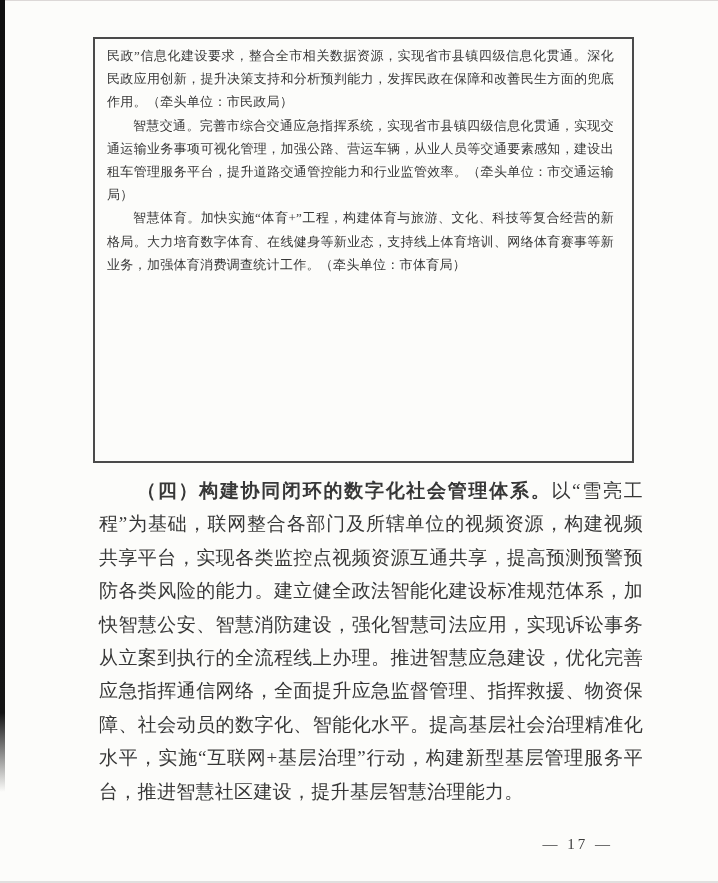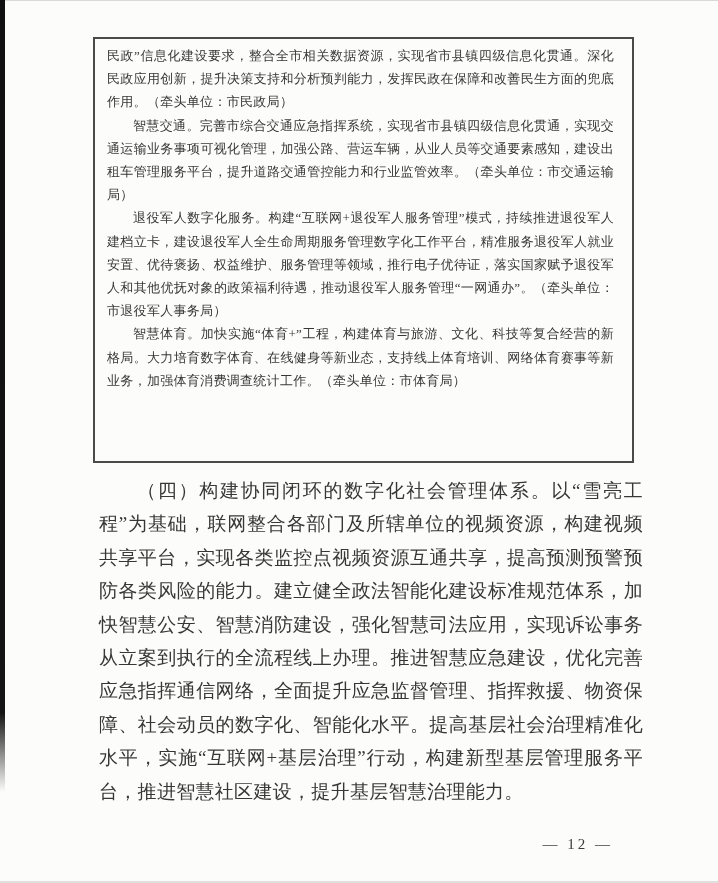--- a/index.html
+++ b/index.html
@@ -68,21 +68,21 @@
   }
   .body-para {
     margin: 0;
     font-size: 19px;
     line-height: 33.4px;
     letter-spacing: 0.3px;
     text-align: justify;
     text-indent: 2em;
   }
   .section-heading {
-    font-weight: 400;
+    font-weight: 700;
     margin-top: 44px;
   }
   
   .page-number {
     position: absolute;
     top: 836px;
     left: 0;
     width: 613px;
     text-align: right;
     font-size: 15px;
@@ -95,23 +95,22 @@
 
 <div class="page">
 
   <div class="scan-edge-top"></div>
   <div class="scan-edge-left"></div>
   <div class="scan-edge-bottom"></div>
 
   <div class="annex-box">
     <p class="box-para no-indent">民政”信息化建设要求，整合全市相关数据资源，实现省市县镇四级信息化贯通。深化民政应用创新，提升决策支持和分析预判能力，发挥民政在保障和改善民生方面的兜底作用。（牵头单位：市民政局）</p>
     <p class="box-para">智慧交通。完善市综合交通应急指挥系统，实现省市县镇四级信息化贯通，实现交通运输业务事项可视化管理，加强公路、营运车辆，从业人员等交通要素感知，建设出租车管理服务平台，提升道路交通管控能力和行业监管效率。（牵头单位：市交通运输局）</p>
-    <p class="box-para">退役军人数字化服务。构建“互联网+退役军人服务管理”模式，持续推进退役军人建档立卡，建设退役军人全生命周期服务管理数字化工作平台，精准服务退役军人就业安置、优待褒扬、权益维护、服务管理等领域，推行电子优待证，落实国家赋予退役军人和其他优抚对象的政策福利待遇，推动退役军人服务管理“一网通办”。（牵头单位：市退役军人事务局）</p>
     <p class="box-para">智慧体育。加快实施“体育+”工程，构建体育与旅游、文化、科技等复合经营的新格局。大力培育数字体育、在线健身等新业态，支持线上体育培训、网络体育赛事等新业务，加强体育消费调查统计工作。（牵头单位：市体育局）</p>
   </div>
 
   <div class="body-block">
     <p class="body-para"><span class="section-heading">（四）构建协同闭环的数字化社会管理体系。</span><span>以“雪亮工程”为基础，联网整合各部门及所辖单位的视频资源，构建视频共享平台，实现各类监控点视频资源互通共享，提高预测预警预防各类风险的能力。建立健全政法智能化建设标准规范体系，加快智慧公安、智慧消防建设，强化智慧司法应用，实现诉讼事务从立案到执行的全流程线上办理。推进智慧应急建设，优化完善应急指挥通信网络，全面提升应急监督管理、指挥救援、物资保障、社会动员的数字化、智能化水平。提高基层社会治理精准化水平，实施“互联网+基层治理”行动，构建新型基层管理服务平台，推进智慧社区建设，提升基层智慧治理能力。</span></p>
   </div>
 
-  <div class="page-number">— 12 —</div>
+  <div class="page-number">— 17 —</div>
 
 </div>
 
 </body></html>

